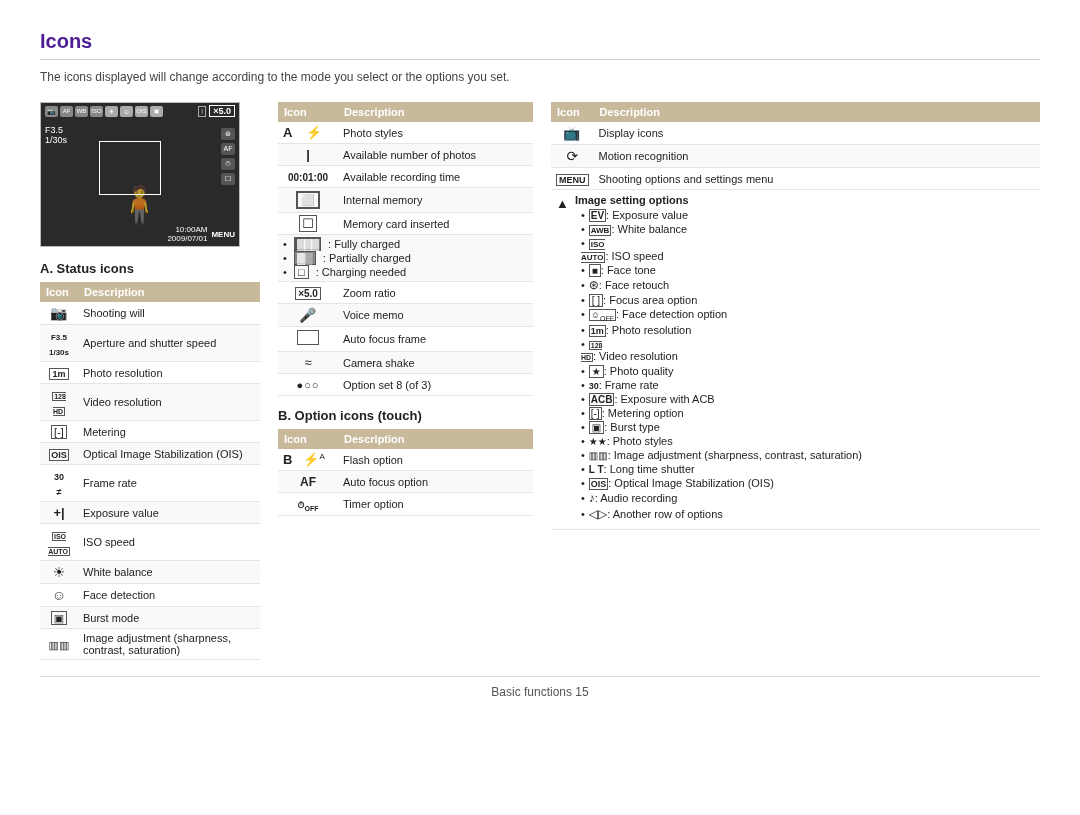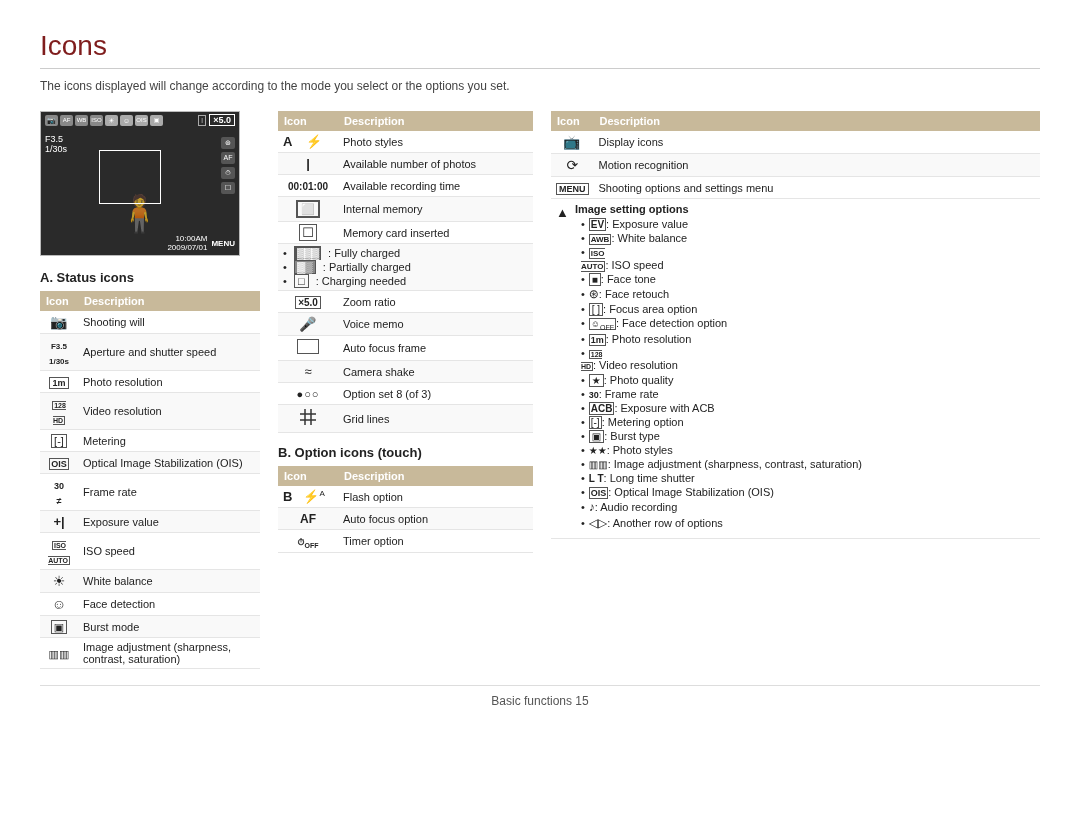--- a/index.html
+++ b/index.html
@@ -6,23 +6,23 @@
     body {
       font-family: Arial, sans-serif;
       font-size: 12px;
       background: #fff;
       color: #222;
       width: 1080px;
       min-height: 815px;
       padding: 30px 40px 30px 40px;
     }
     h1 {
-      font-size: 28px;
-      font-weight: normal;
-      color: #7f1d1d;
+      font-size: 20px;
+      font-weight: bold;
+      color: #4c1d95;
       border-bottom: 1px solid #ccc;
       padding-bottom: 6px;
       margin-bottom: 10px;
     }
     .subtitle {
       font-size: 12px;
       color: #444;
       margin-bottom: 18px;
     }
     .main-layout {
@@ -366,31 +366,20 @@
           <td class="icon-cell"><span style="font-size:13px; border:1px solid #555; padding:1px 5px; display:inline-block; width:22px; height:15px;"></span></td>
           <td>Auto focus frame</td>
         </tr>
         <tr>
           <td class="icon-cell"><span style="font-size:13px;">≈</span></td>
           <td>Camera shake</td>
         </tr>
         <tr>
           <td class="icon-cell"><span style="font-size:11px; letter-spacing:1px;">●○○</span></td>
           <td>Option set 8 (of 3)</td>
-        </tr>
-        <tr>
-          <td class="icon-cell">
-            <svg width="18" height="18" viewBox="0 0 18 18">
-              <line x1="6" y1="1" x2="6" y2="17" stroke="#333" stroke-width="1.5"></line>
-              <line x1="12" y1="1" x2="12" y2="17" stroke="#333" stroke-width="1.5"></line>
-              <line x1="1" y1="6" x2="17" y2="6" stroke="#333" stroke-width="1.5"></line>
-              <line x1="1" y1="12" x2="17" y2="12" stroke="#333" stroke-width="1.5"></line>
-            </svg>
-          </td>
-          <td>Grid lines</td>
         </tr>
       </tbody>
     </table>
 
     <div class="b-section-title">B. Option icons (touch)</div>
     <table class="icon-table">
       <thead>
         <tr>
           <th style="width:60px;">Icon</th>
           <th>Description</th>

